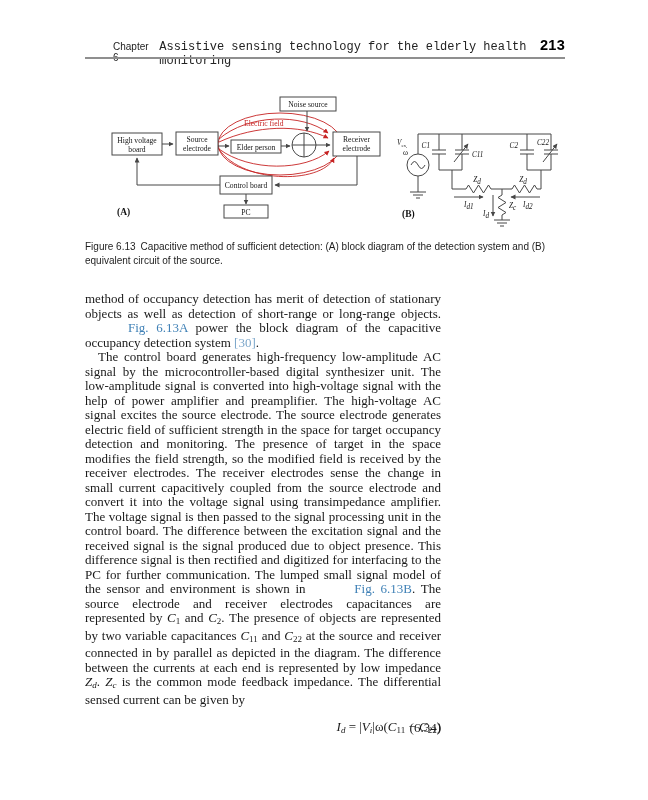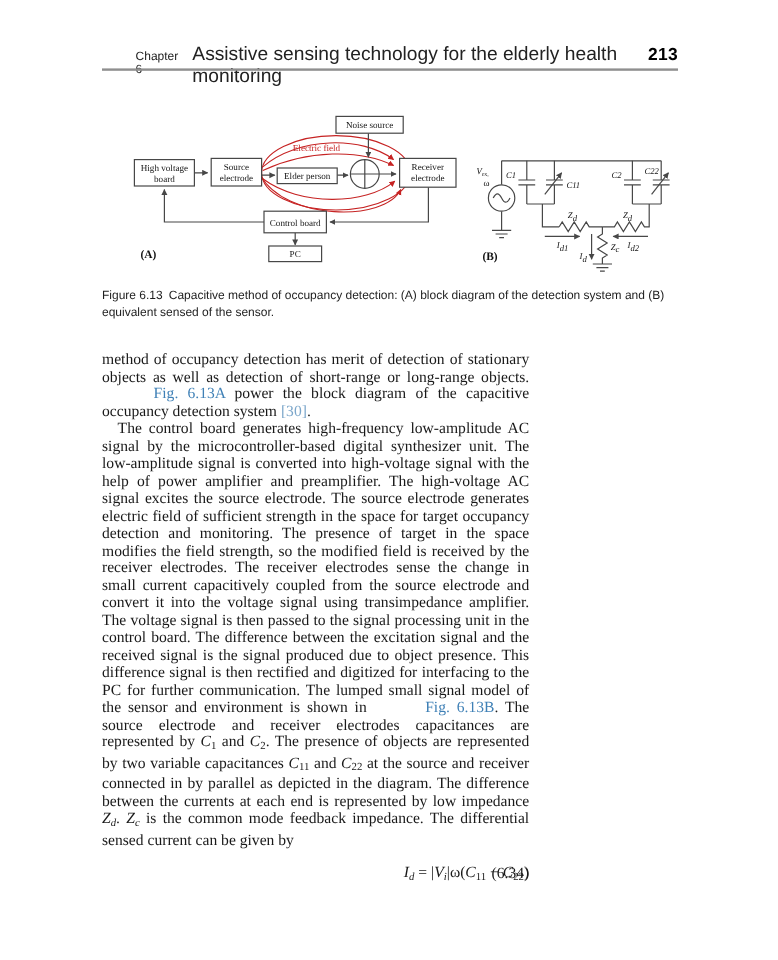--- a/index.html
+++ b/index.html
@@ -4,21 +4,21 @@
 <style>
   html,body{margin:0;padding:0;background:#e8e8e8;}
   .page{position:relative;width:648px;height:800px;background:#ffffff;margin:0 auto;
         font-family:"Liberation Serif",serif;overflow:hidden;}
 
   
   .header{position:absolute;top:37px;left:85px;width:480px;display:flex;
           justify-content:flex-end;align-items:baseline;
           font-family:"Liberation Sans",sans-serif;color:#222;}
   .header .chap{font-size:10px;margin-right:10px;margin-left:28px;}
-  .header .btitle{font-size:16px;}
+  .header .btitle{font-size:12px;font-family:Liberation Mono, monospace;}
   .header .pagenum{font-size:14.5px;font-weight:bold;color:#000;margin-left:12px;letter-spacing:.3px;text-align:right;}
   .rule{position:absolute;top:57px;left:85px;width:480px;height:2px;background:#8f8f8f;}
 
   
   .figsvg{position:absolute;left:100px;top:88px;}
   .lbl{font-family:"Liberation Serif",serif;font-size:7.6px;fill:#151515;}
   .it{font-style:italic;font-size:7.2px;}
   .tag{font-weight:bold;font-size:9.5px;fill:#111;}
   .bx{fill:#fff;stroke:#474747;stroke-width:1;}
   .wire{stroke:#474747;stroke-width:1;fill:none;}
@@ -176,23 +176,23 @@
       <text class="lbl" x="409" y="120"><tspan class="it">Z</tspan><tspan dy="2" font-size="5" class="it">c</tspan></text>
       <text class="lbl" x="364" y="119"><tspan class="it">I</tspan><tspan dy="2" font-size="5" class="it">d1</tspan></text>
       <text class="lbl" x="423" y="119"><tspan class="it">I</tspan><tspan dy="2" font-size="5" class="it">d2</tspan></text>
       <text class="lbl" x="383" y="128"><tspan class="it">I</tspan><tspan dy="2" font-size="5" class="it">d</tspan></text>
       <text class="tag" x="302" y="129">(B)</text>
     </g>
   </svg>
 
   <div class="caption">
     <div class="cline">
-      <span class="cap-label">Figure 6.13</span><span>Capacitive method of occupancy detection: (A) block diagram of the detection system and (B)</span>
+      <span class="cap-label">Figure 6.13</span><span>Capacitive method of sufficient detection: (A) block diagram of the detection system and (B)</span>
     </div>
-    <div class="cline">equivalent sensed of the sensor.</div>
+    <div class="cline">equivalent circuit of the source.</div>
   </div>
 
   <div class="bodytext">
     <p><span class="r-n">method of occupancy detection has merit of detection of stationary objects as well as detection of short-range or long-range objects. </span><span class="r-link">Fig. 6.13A</span><span class="r-n"> power the block diagram of the capacitive occupancy detection system </span><span class="r-ref">[30]</span><span class="r-n">.</span></p>
     <p class="indent"><span class="r-n">The control board generates high-frequency low-amplitude AC signal by the microcontroller-based digital synthesizer unit. The low-amplitude signal is converted into high-voltage signal with the help of power amplifier and preamplifier. The high-voltage AC signal excites the source electrode. The source electrode generates electric field of sufficient strength in the space for target occupancy detection and monitoring. The presence of target in the space modifies the field strength, so the modified field is received by the receiver electrodes. The receiver electrodes sense the change in small current capacitively coupled from the source electrode and convert it into the voltage signal using transimpedance amplifier. The voltage signal is then passed to the signal processing unit in the control board. The difference between the excitation signal and the received signal is the signal produced due to object presence. This difference signal is then rectified and digitized for interfacing to the PC for further communication. The lumped small signal model of the sensor and environment is shown in </span><span class="r-link">Fig. 6.13B</span><span class="r-n">. The source electrode and receiver electrodes capacitances are represented by </span><span class="r-i">C</span><span class="r-sub">1</span><span class="r-n"> and </span><span class="r-i">C</span><span class="r-sub">2</span><span class="r-n">. The presence of objects are represented by two variable capacitances </span><span class="r-i">C</span><span class="r-sub">11</span><span class="r-n"> and </span><span class="r-i">C</span><span class="r-sub">22</span><span class="r-n"> at the source and receiver connected in by parallel as depicted in the diagram. The difference between the currents at each end is represented by low impedance </span><span class="r-i">Z</span><span class="r-isub">d</span><span class="r-n">. </span><span class="r-i">Z</span><span class="r-isub">c</span><span class="r-n"> is the common mode feedback impedance. The differential sensed current can be given by</span></p>
   </div>
 
   <div class="eq">
     <span class="eq-body"><span class="r-i">I</span><span class="r-isub">d</span><span class="r-n"> = |</span><span class="r-i">V</span><span class="r-isub">i</span><span class="r-n">|ω(</span><span class="r-i">C</span><span class="r-sub">11</span><span class="r-n"> − </span><span class="r-i">C</span><span class="r-sub">22</span><span class="r-n">)</span></span>
     <span class="eq-num">(6.34)</span>

